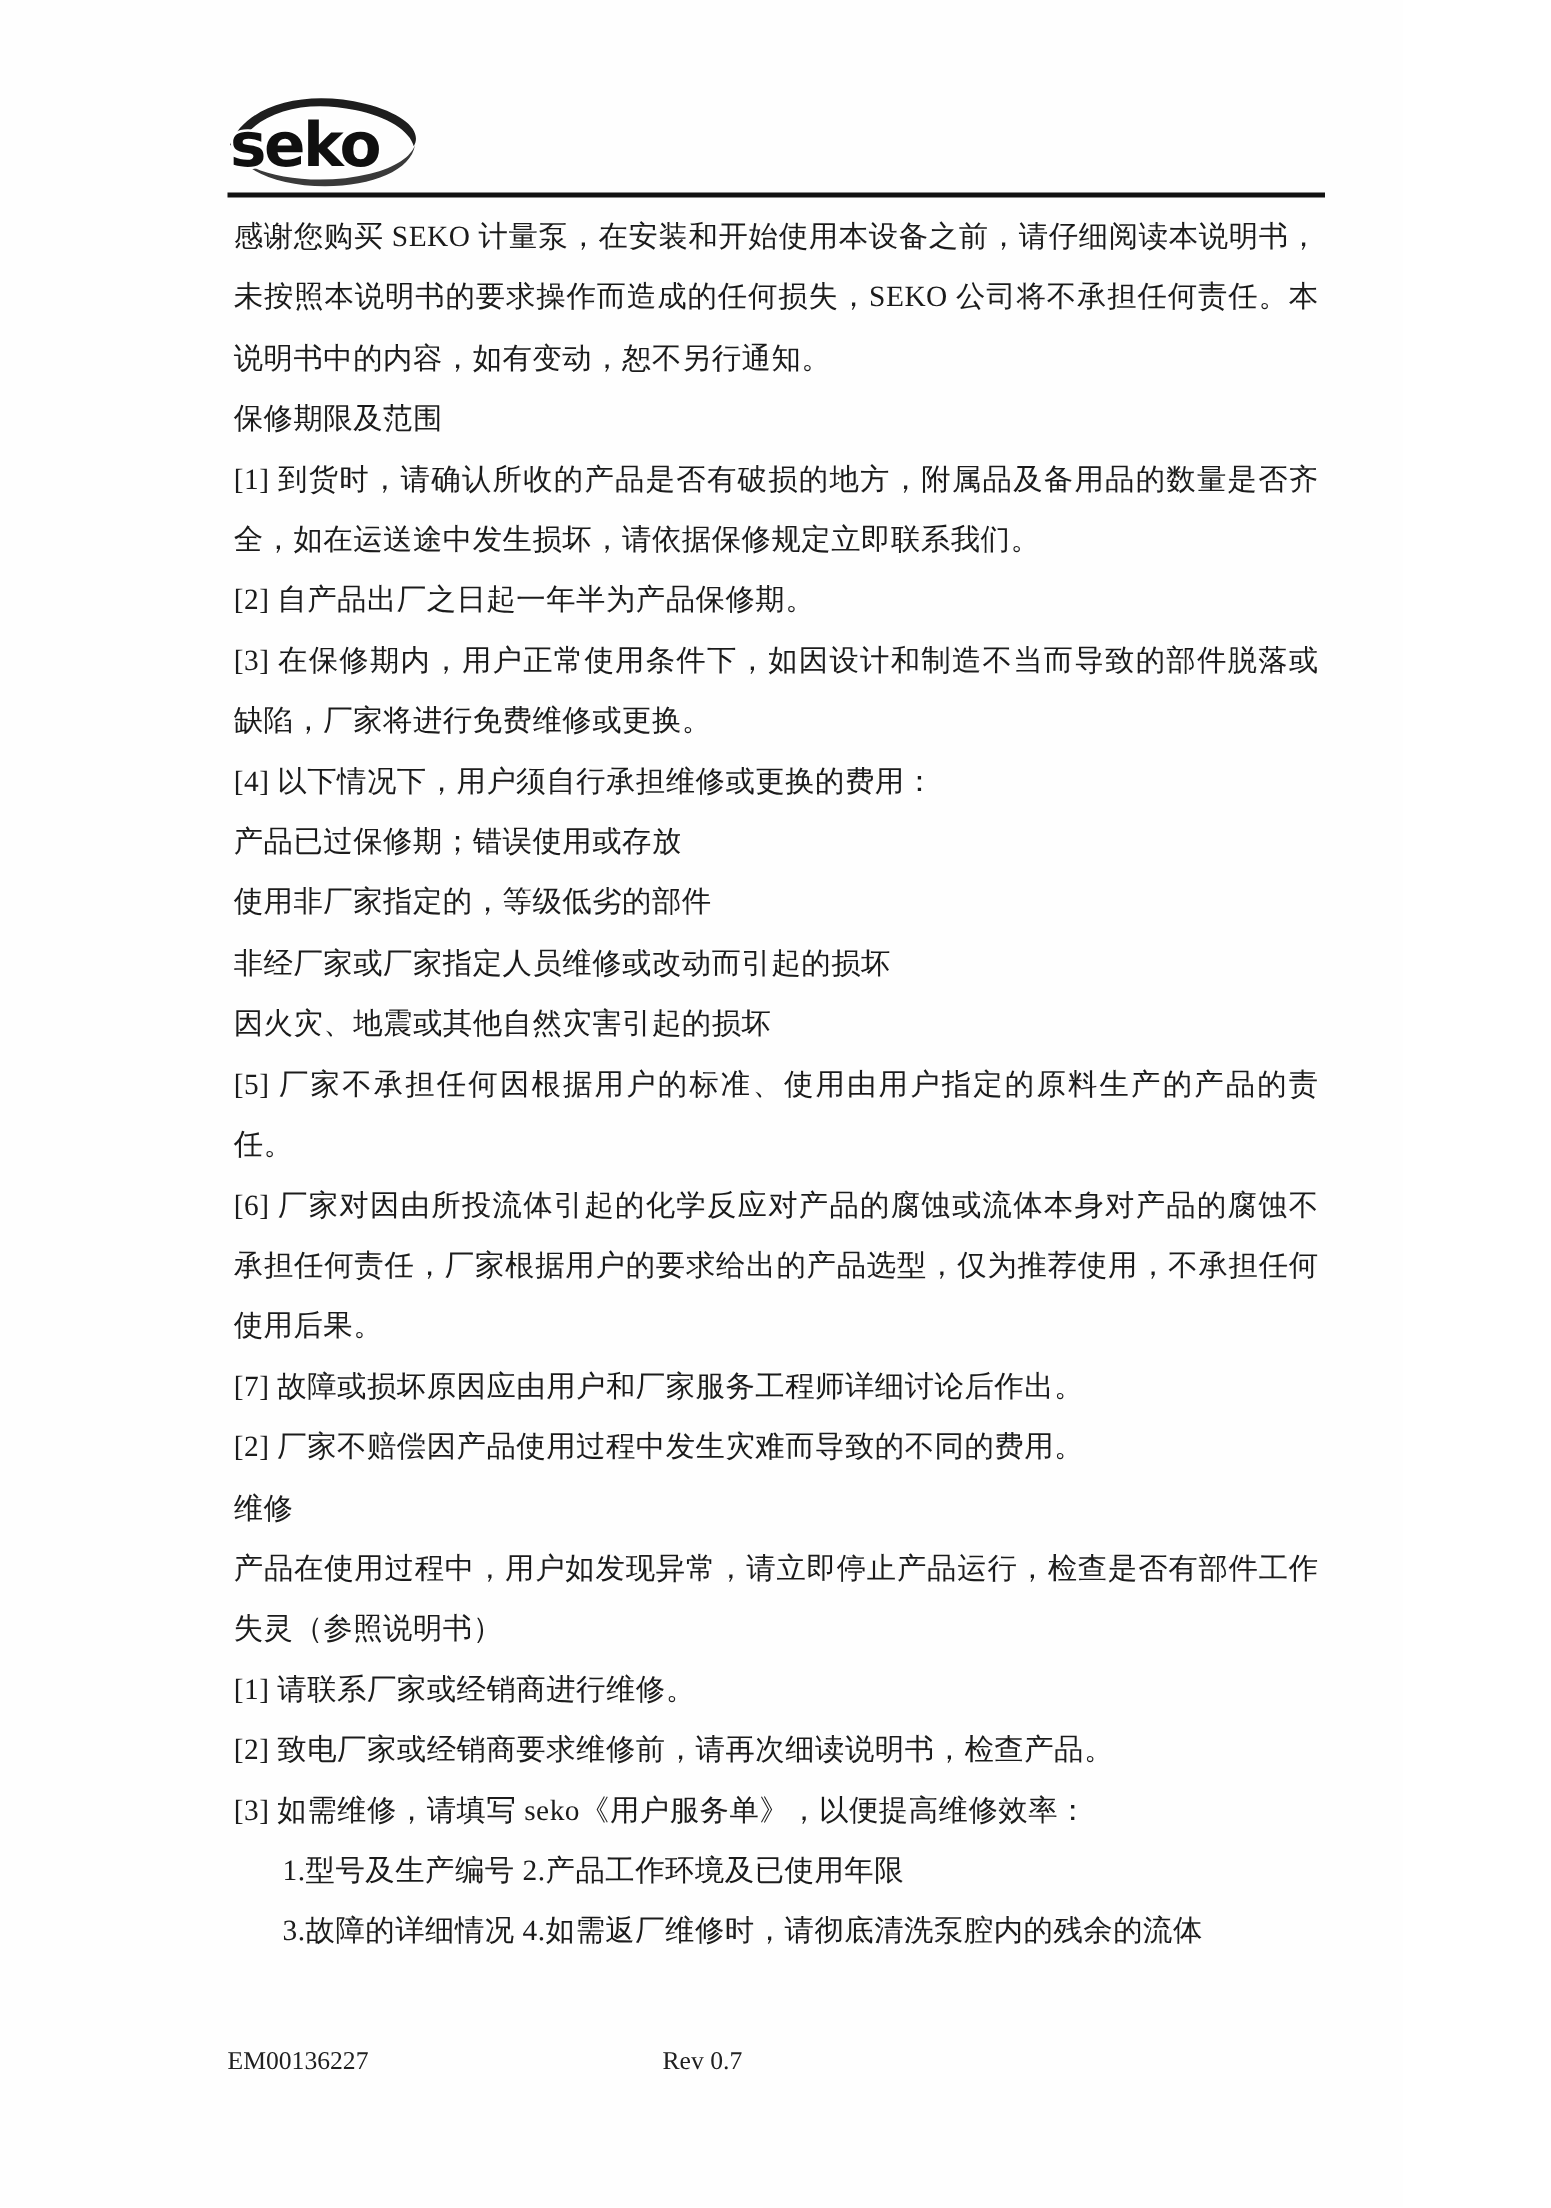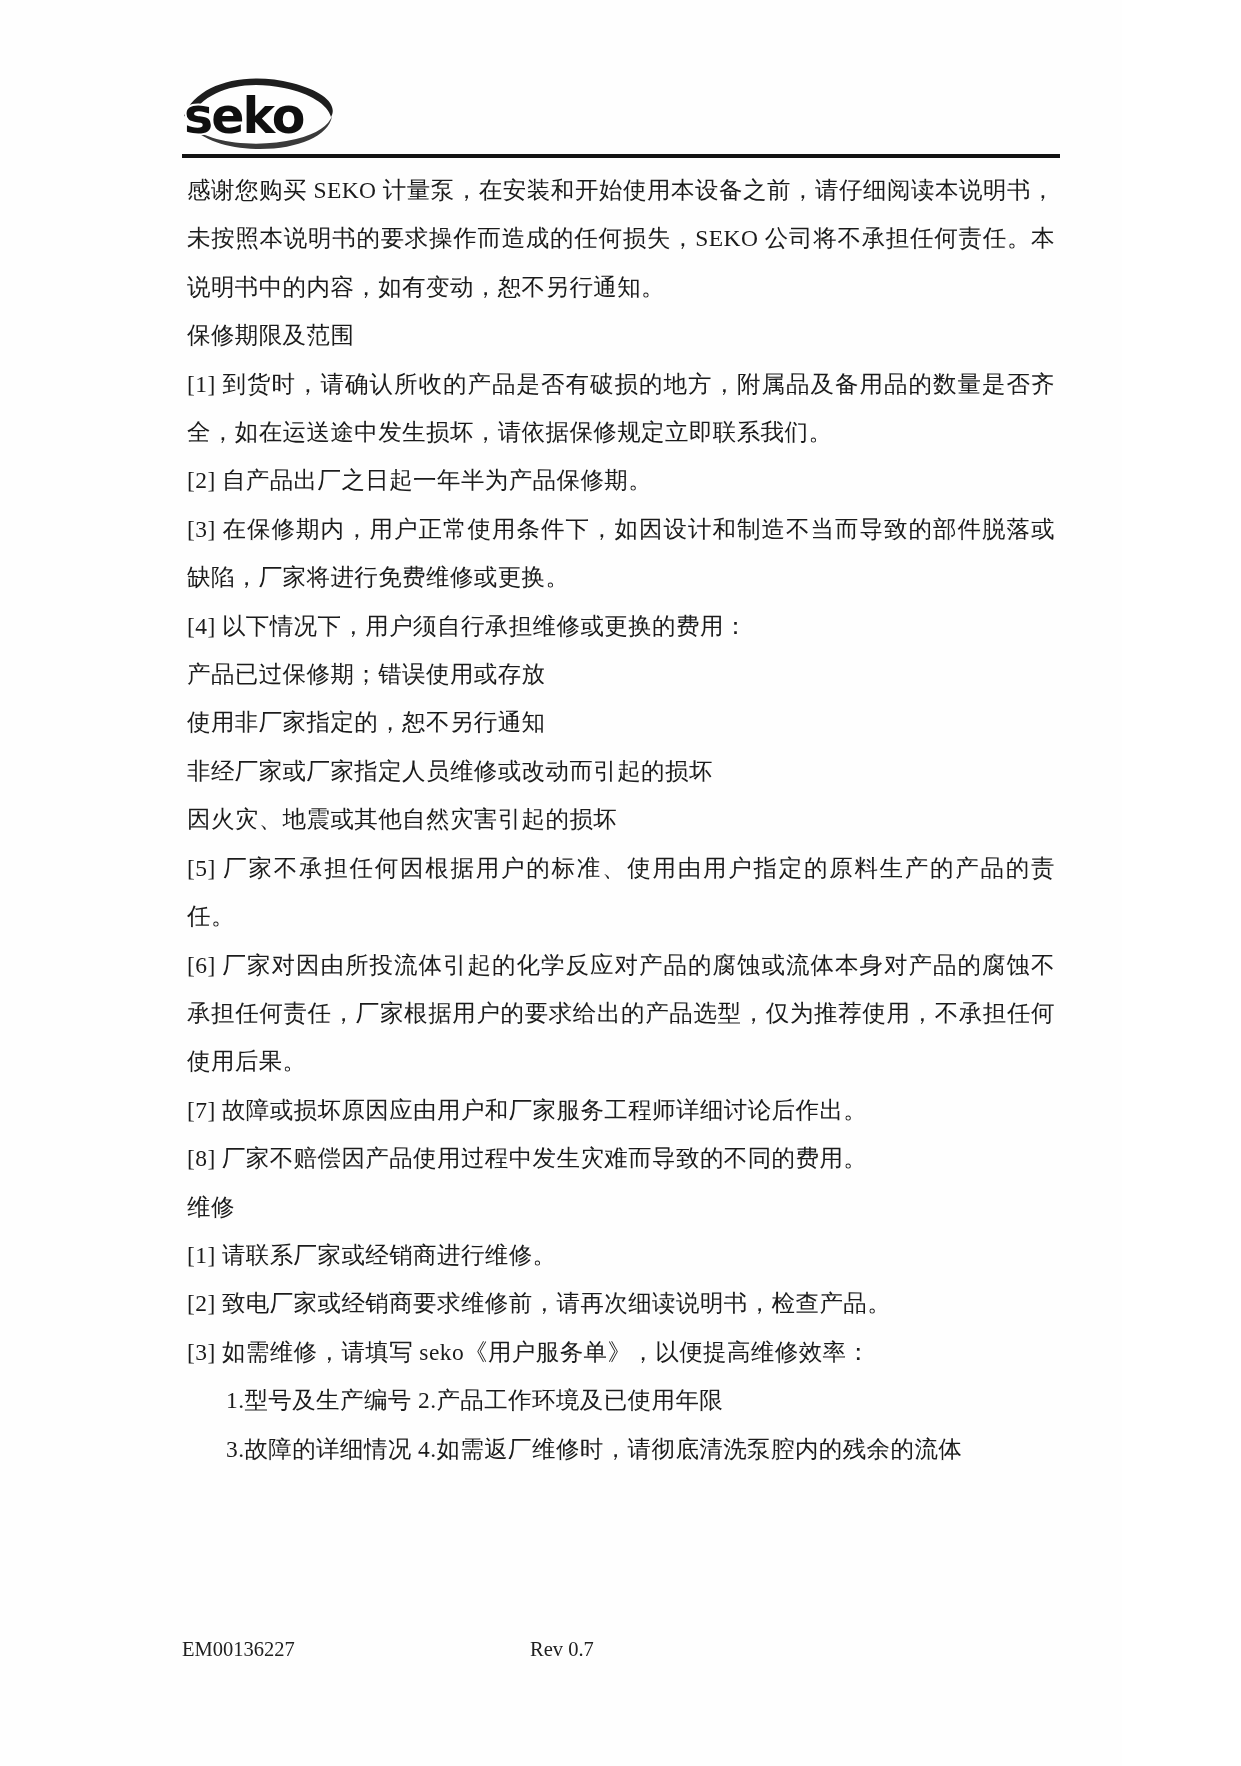--- a/index.html
+++ b/index.html
@@ -50,28 +50,29 @@
   <div class="header-rule"></div>
 
   <div class="content">
     <p>感谢您购买 SEKO 计量泵，在安装和开始使用本设备之前，请仔细阅读本说明书，未按照本说明书的要求操作而造成的任何损失，SEKO 公司将不承担任何责任。本说明书中的内容，如有变动，恕不另行通知。</p>
     <p>保修期限及范围</p>
     <p>[1] 到货时，请确认所收的产品是否有破损的地方，附属品及备用品的数量是否齐全，如在运送途中发生损坏，请依据保修规定立即联系我们。</p>
     <p>[2] 自产品出厂之日起一年半为产品保修期。</p>
     <p>[3] 在保修期内，用户正常使用条件下，如因设计和制造不当而导致的部件脱落或缺陷，厂家将进行免费维修或更换。</p>
     <p>[4] 以下情况下，用户须自行承担维修或更换的费用：</p>
     <p>产品已过保修期；错误使用或存放</p>
-    <p>使用非厂家指定的，恕不另行通知</p>
+    <p>使用非厂家指定的，等级低劣的部件</p>
     <p>非经厂家或厂家指定人员维修或改动而引起的损坏</p>
     <p>因火灾、地震或其他自然灾害引起的损坏</p>
     <p>[5] 厂家不承担任何因根据用户的标准、使用由用户指定的原料生产的产品的责任。</p>
     <p>[6] 厂家对因由所投流体引起的化学反应对产品的腐蚀或流体本身对产品的腐蚀不承担任何责任，厂家根据用户的要求给出的产品选型，仅为推荐使用，不承担任何使用后果。</p>
     <p>[7] 故障或损坏原因应由用户和厂家服务工程师详细讨论后作出。</p>
-    <p>[8] 厂家不赔偿因产品使用过程中发生灾难而导致的不同的费用。</p>
+    <p>[2] 厂家不赔偿因产品使用过程中发生灾难而导致的不同的费用。</p>
     <p>维修</p>
+    <p>产品在使用过程中，用户如发现异常，请立即停止产品运行，检查是否有部件工作失灵（参照说明书）</p>
     <p>[1] 请联系厂家或经销商进行维修。</p>
     <p>[2] 致电厂家或经销商要求维修前，请再次细读说明书，检查产品。</p>
     <p>[3] 如需维修，请填写 seko《用户服务单》，以便提高维修效率：</p>
     <p class="indent">1.型号及生产编号 2.产品工作环境及已使用年限</p>
     <p class="indent">3.故障的详细情况 4.如需返厂维修时，请彻底清洗泵腔内的残余的流体</p>
   </div>
 
   <div class="footer">
     <span class="doc-number">EM00136227</span>
     <span class="revision">Rev 0.7</span>

